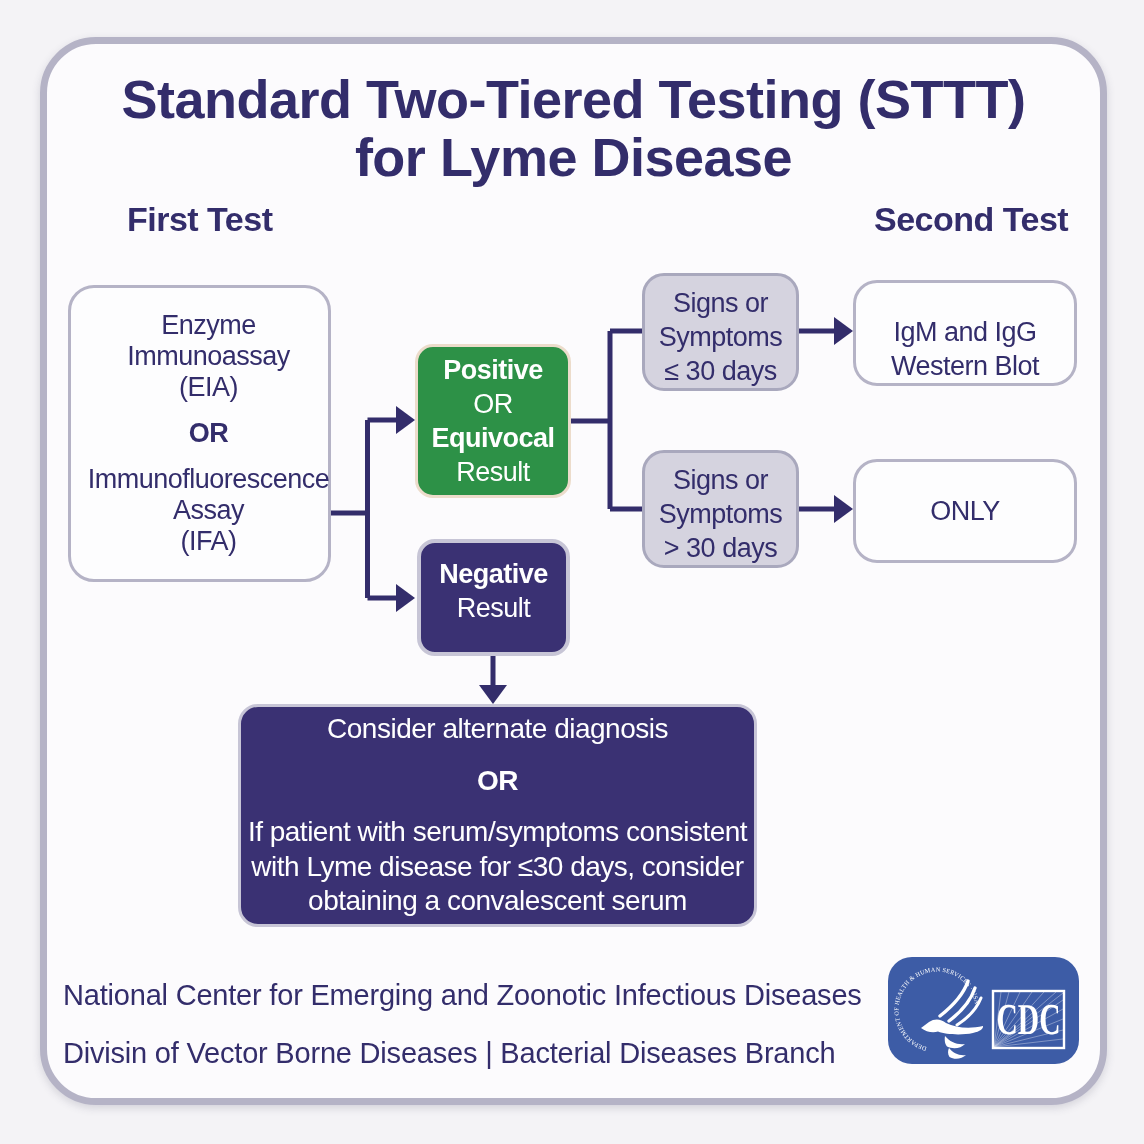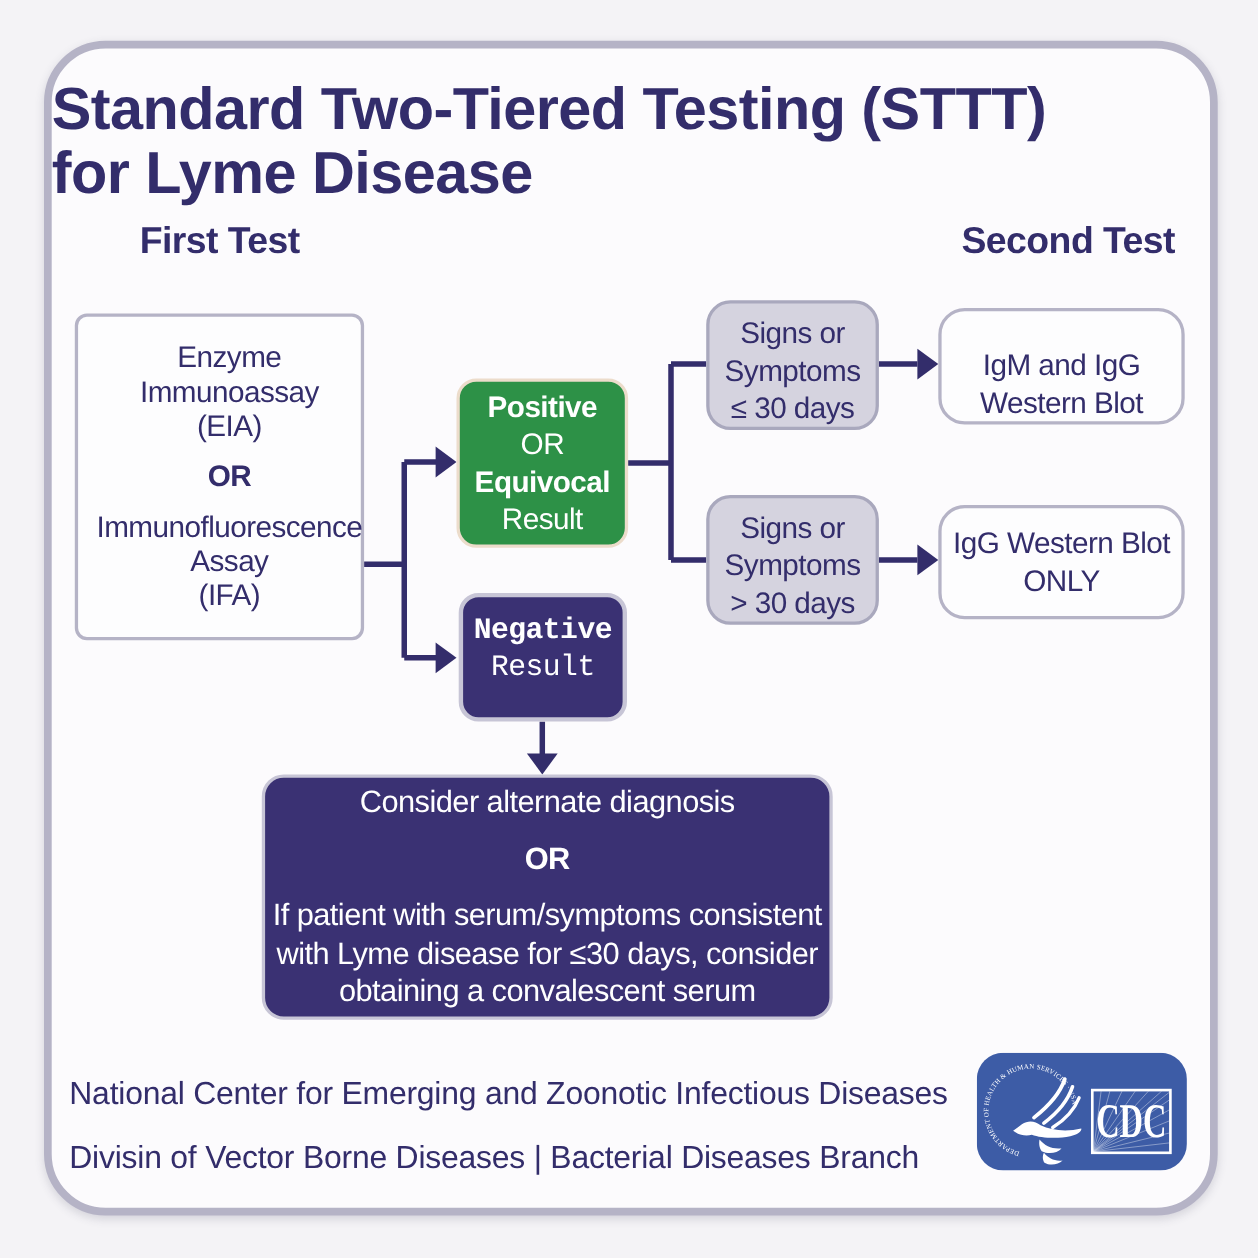--- a/index.html
+++ b/index.html
@@ -29,21 +29,21 @@
     position:absolute;
     left:40px;top:37px;width:1067px;height:1068px;
     background:var(--card-bg);
     border:7px solid var(--light-border);
     border-radius:56px;
     box-shadow:0 3px 9px rgba(60,60,90,0.18);
   }
   .title{
     position:absolute;
     left:0;top:26px;width:100%;
-    text-align:left;
+    text-align:center;
     font-size:54px;
     font-weight:bold;
     line-height:58px;
     letter-spacing:-0.5px;
     color:var(--navy);
   }
   .col-label{
     position:absolute;
     font-size:34px;
     letter-spacing:-0.5px;
@@ -66,42 +66,41 @@
     line-height:31px;
     color:var(--navy);
   }
   .node .ln{display:block;white-space:nowrap;}
   .b{font-weight:bold;}
 
   .eia-box{
     left:21px;top:241px;width:263px;height:297px;
     background:var(--white-box);
     border:3px solid var(--light-border);
-    border-radius:11px;
+    border-radius:26px;
     row-gap:15px;
     padding-left:18px;
   }
   .green-box{
     left:368px;top:300px;width:156px;height:154px;
     background:var(--green);
     border:3px solid var(--green-border);
     border-radius:18px;
     color:#fff;
     line-height:34px;
     text-align:center;
   }
   .negative-box{
     left:370px;top:495px;width:153px;height:117px;
     background:var(--navy-box);
     border:4px solid var(--lavender-border);
     border-radius:18px;
     color:#fff;
     line-height:34px;
     padding-bottom:14px;
-    font-family:Liberation Mono, monospace;
   }
   .gray-box{
     width:157px;height:118px;
     background:var(--gray-fill);
     border:3px solid var(--gray-border);
     border-radius:22px;
     line-height:34px;
     justify-content:flex-end;
   }
   .gray-box.one{left:595px;top:229px;}
@@ -215,21 +214,20 @@
     <span class="ln">Symptoms</span>
     <span class="ln">&gt; 30 days</span>
   </div>
 
   <div class="node white-box one">
     <span class="ln">IgM and IgG</span>
     <span class="ln">Western Blot</span>
   </div>
 
   <div class="node white-box two">
-    <span class="ln">IgG Western Blot</span>
     <span class="ln">ONLY</span>
   </div>
 
   <div class="node consider-box">
     <span class="ln">Consider alternate diagnosis</span>
     <span class="ln b">OR</span>
     <div>
       <span class="ln">If patient with serum/symptoms consistent</span>
       <span class="ln">with Lyme disease for ≤30 days, consider</span>
       <span class="ln">obtaining a convalescent serum</span>

